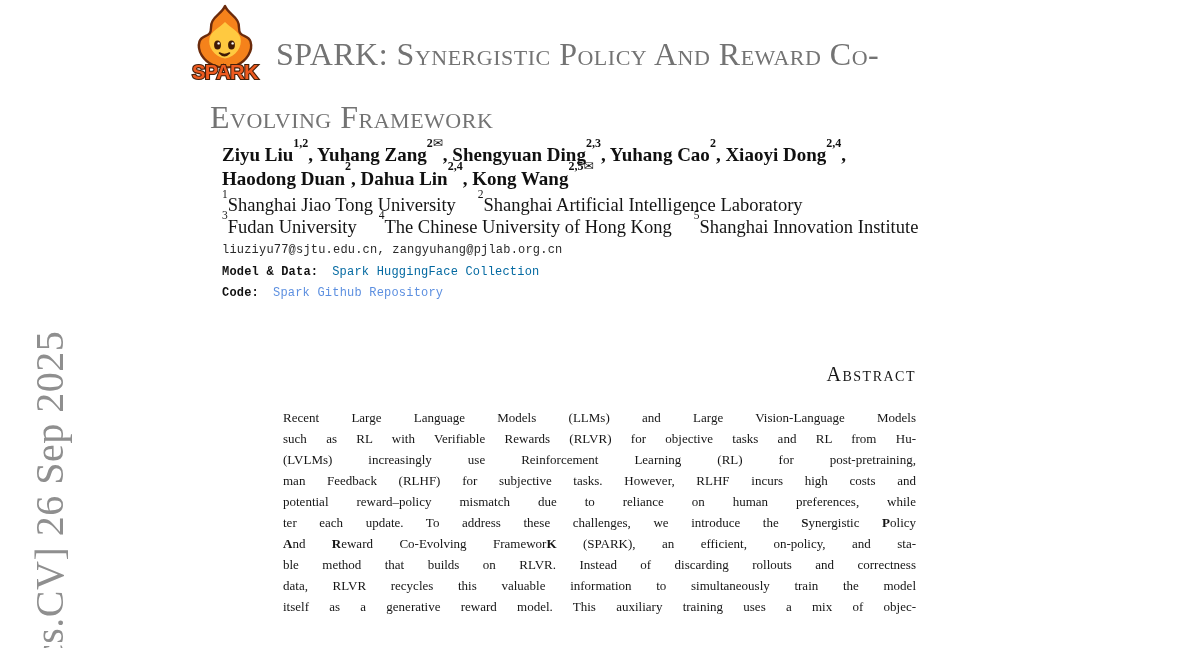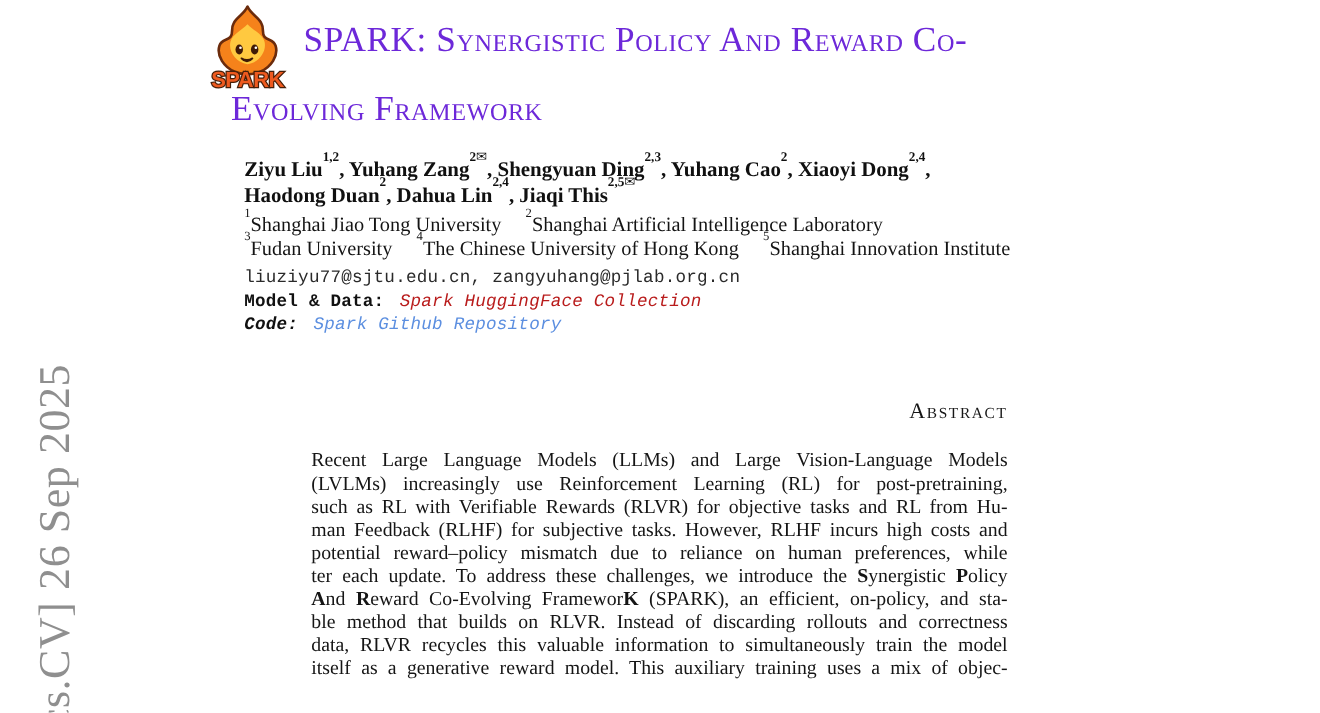--- a/index.html
+++ b/index.html
@@ -12,21 +12,21 @@
     position:absolute;left:26px;top:662px;
     transform:rotate(-90deg);transform-origin:0 0;
     font-size:40px;white-space:nowrap;letter-spacing:0.5px;
     font-family:"Liberation Serif",serif;
   }
   
   .logo{position:absolute;left:185px;top:4px;width:80px;height:78px;text-align:right;}
   
   .title-line{
     position:absolute;white-space:nowrap;font-variant:small-caps;
-    font-size:32px;letter-spacing:0.5px;color:#6d28d9;
+    font-size:32px;letter-spacing:0.5px;color:#737373;margin-top:19px;
   }
   .title-line.l1{left:276px;top:17px;}
   .title-line.l2{left:210px;top:80px;}
   
   .authors{
     position:absolute;left:222px;top:143px;font-size:19px;font-weight:bold;
     line-height:23.5px;white-space:nowrap;color:#101010;
   }
   .authors sup,.affils sup{
     font-size:12px;line-height:0;position:relative;top:-7px;
@@ -37,35 +37,35 @@
     position:absolute;left:222px;top:195px;font-size:18.5px;
     line-height:21.5px;white-space:nowrap;color:#141414;
   }
   .affils sup{top:-6px;font-size:11.5px;}
   .affil-item{margin-right:22px;}
   .affil-item:last-child{margin-right:0;}
   
   .mono-line{
     position:absolute;left:222px;white-space:nowrap;
     font-family:"Liberation Mono","DejaVu Sans Mono",monospace;
-    font-size:16px;color:#2a2a2a;letter-spacing:0.2px;
+    font-size:12px;color:#2a2a2a;letter-spacing:0.2px;
   }
   .email-line{top:243px;}
   .res-line1{top:265px;}
-  .res-line2{top:286px;font-style:italic;}
+  .res-line2{top:286px;}
   .res-label{font-weight:bold;color:#111;}
   .doclink{text-decoration:none;margin-left:14px;}
   
   .abs-heading{
     position:absolute;left:283px;top:363px;width:633px;text-align:right;
     font-variant:small-caps;font-size:20px;letter-spacing:1.5px;color:#161616;
   }
   .abstract{
     position:absolute;left:283px;top:408px;width:633px;
-    font-size:18px;line-height:20.95px;color:#151515;
+    font-size:13px;line-height:20.95px;color:#151515;
   }
   .abs-line{text-align:justify;text-align-last:justify;}
   .abs-line b{font-weight:bold;}
 </style>
 </head>
 <body>
 
 <div class="page">
 
   <div class="watermark" style="color:#8f8f8f;">cs.CV] 26 Sep 2025</div>
@@ -91,47 +91,47 @@
   </div>
 
   <div class="title-line l1">SPARK: Synergistic Policy And Reward Co-</div>
   <div class="title-line l2">Evolving Framework</div>
 
   <div class="authors">
     <div>
       <span><span>Ziyu Liu</span><sup>1,2</sup><span>, </span></span><span><span>Yuhang Zang</span><sup>2✉</sup><span>, </span></span><span><span>Shengyuan Ding</span><sup>2,3</sup><span>, </span></span><span><span>Yuhang Cao</span><sup>2</sup><span>, </span></span><span><span>Xiaoyi Dong</span><sup>2,4</sup><span>,</span></span>
     </div>
     <div>
-      <span><span>Haodong Duan</span><sup>2</sup><span>, </span></span><span><span>Dahua Lin</span><sup>2,4</sup><span>, </span></span><span><span>Jiaqi This</span><sup>2,5✉</sup><span></span></span>
+      <span><span>Haodong Duan</span><sup>2</sup><span>, </span></span><span><span>Dahua Lin</span><sup>2,4</sup><span>, </span></span><span><span>Kong Wang</span><sup>2,5✉</sup><span></span></span>
     </div>
   </div>
 
   <div class="affils">
     <div>
       <span class="affil-item"><sup>1</sup><span>Shanghai Jiao Tong University</span></span><span class="affil-item"><sup>2</sup><span>Shanghai Artificial Intelligence Laboratory</span></span>
     </div>
     <div>
       <span class="affil-item"><sup>3</sup><span>Fudan University</span></span><span class="affil-item"><sup>4</sup><span>The Chinese University of Hong Kong</span></span><span class="affil-item"><sup>5</sup><span>Shanghai Innovation Institute</span></span>
     </div>
   </div>
 
   <div class="mono-line email-line">liuziyu77@sjtu.edu.cn, zangyuhang@pjlab.org.cn</div>
 
   <div class="mono-line res-line1">
-    <span class="res-label">Model &amp; Data:</span><a class="doclink" href="#" style="color:#b91c1c;font-style:italic;">Spark HuggingFace Collection</a>
+    <span class="res-label">Model &amp; Data:</span><a class="doclink" href="#" style="color:#0369a1;">Spark HuggingFace Collection</a>
   </div>
   <div class="mono-line res-line2">
     <span class="res-label">Code:</span><a class="doclink" href="#" style="color:#5c8fe0;">Spark Github Repository</a>
   </div>
 
   <div class="abs-heading">Abstract</div>
   <div class="abstract">
     <div class="abs-line">Recent Large Language Models (LLMs) and Large Vision-Language Models</div>
+    <div class="abs-line">such as RL with Verifiable Rewards (RLVR) for objective tasks and RL from Hu-</div>
     <div class="abs-line">(LVLMs) increasingly use Reinforcement Learning (RL) for post-pretraining,</div>
-    <div class="abs-line">such as RL with Verifiable Rewards (RLVR) for objective tasks and RL from Hu-</div>
     <div class="abs-line">man Feedback (RLHF) for subjective tasks. However, RLHF incurs high costs and</div>
     <div class="abs-line">potential reward–policy mismatch due to reliance on human preferences, while</div>
     <div class="abs-line">ter each update. To address these challenges, we introduce the <b>S</b>ynergistic <b>P</b>olicy</div>
     <div class="abs-line"><b>A</b>nd <b>R</b>eward Co-Evolving Framewor<b>K</b> (SPARK), an efficient, on-policy, and sta-</div>
     <div class="abs-line">ble method that builds on RLVR. Instead of discarding rollouts and correctness</div>
     <div class="abs-line">data, RLVR recycles this valuable information to simultaneously train the model</div>
     <div class="abs-line">itself as a generative reward model. This auxiliary training uses a mix of objec-</div>
   </div>
 
 </div>

